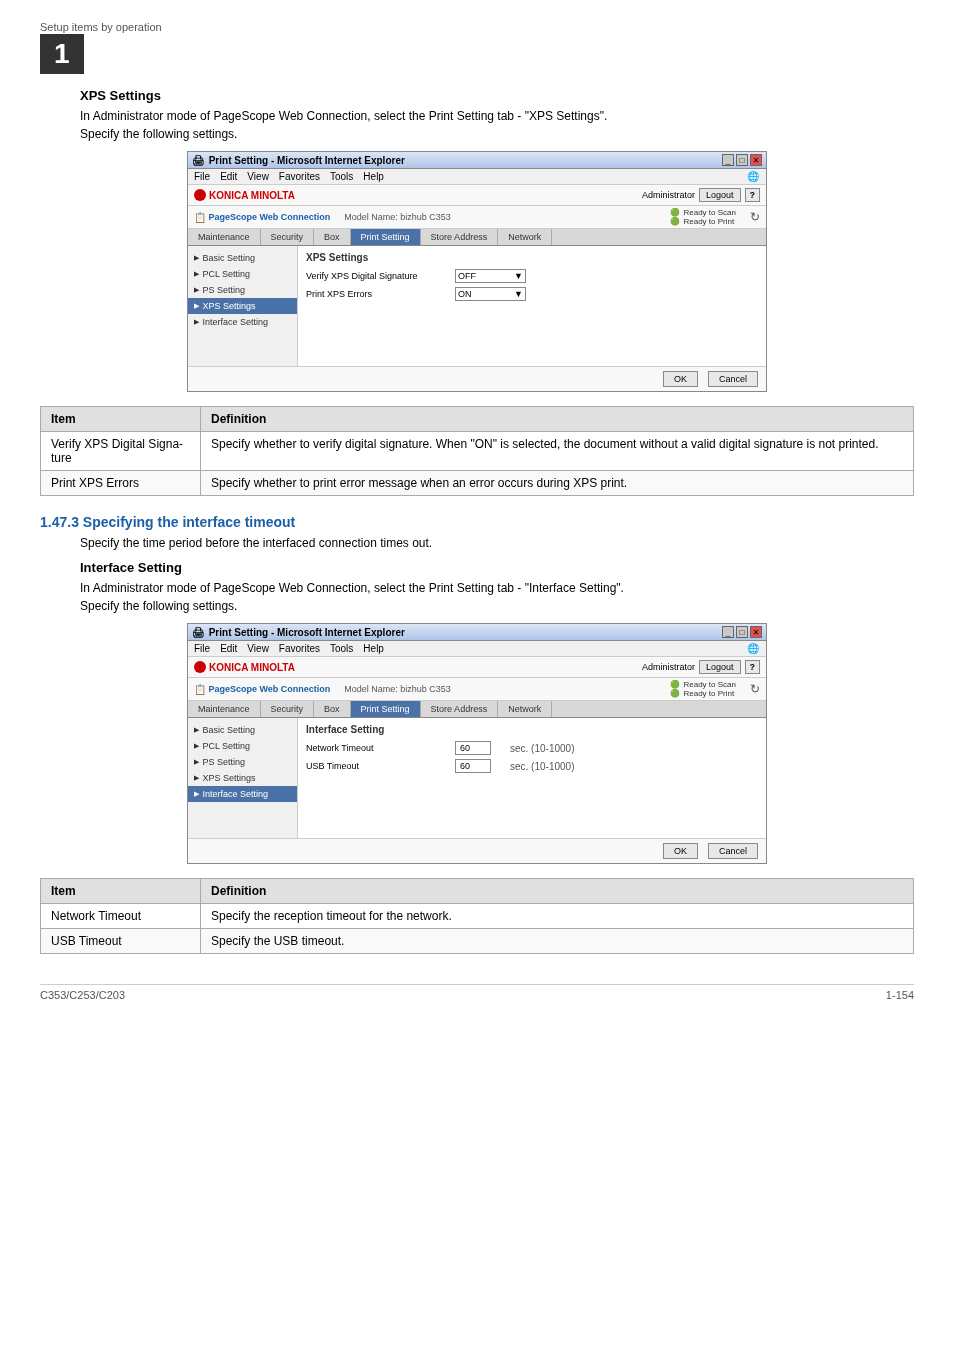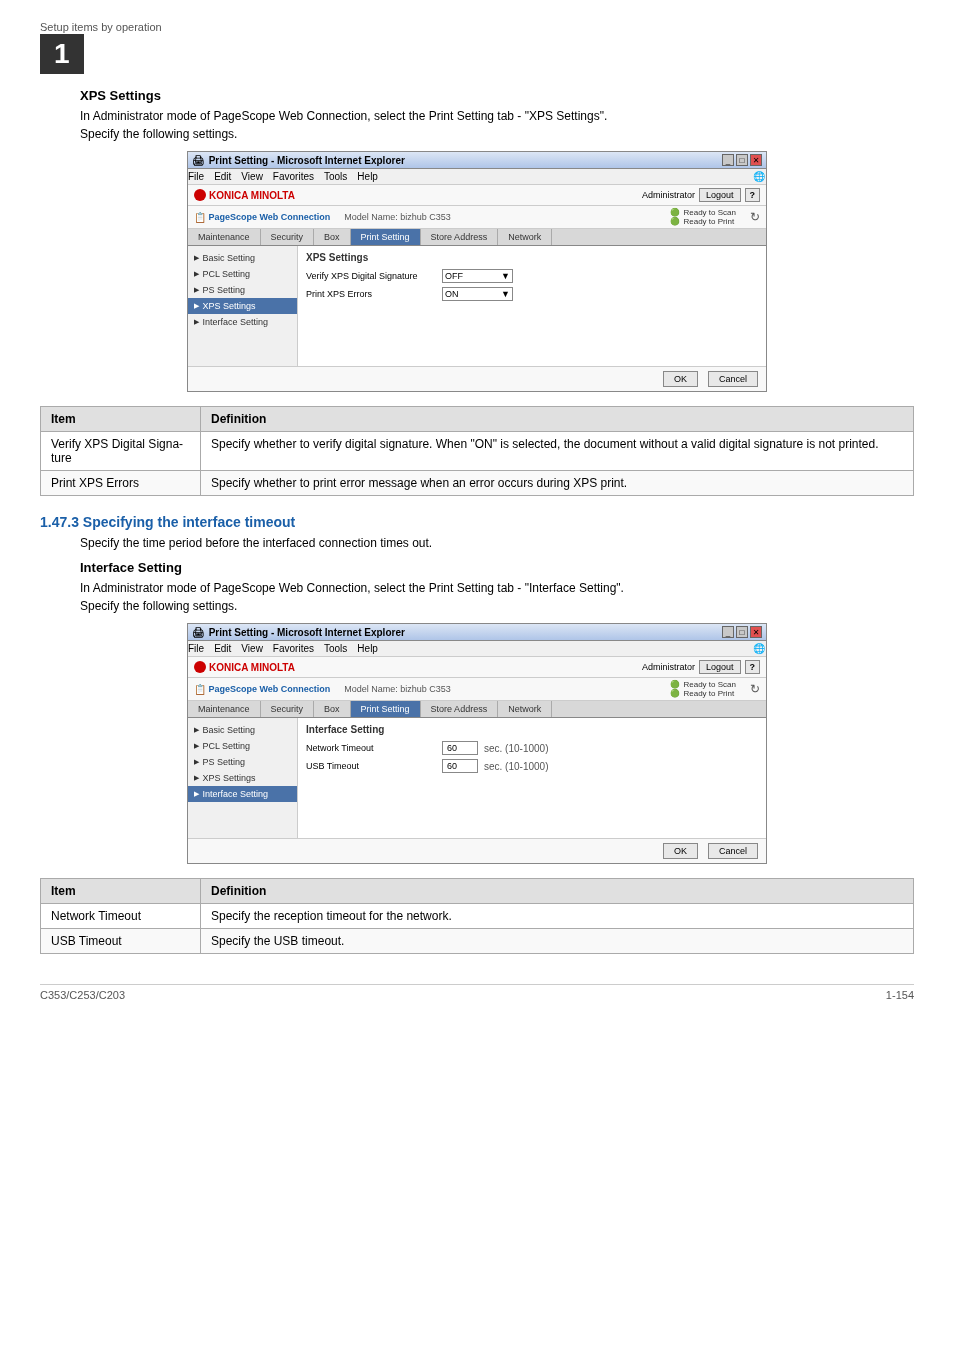--- a/index.html
+++ b/index.html
@@ -77,21 +77,21 @@
       background: #c8c8c8;
       font-size: 8px;
       text-align: center;
       line-height: 11px;
       cursor: pointer;
     }
     .browser-titlebar-icons .close-btn { background: #e05050; }
     .browser-menu {
       background: #f0f0f0;
       border-bottom: 1px solid #ccc;
-      padding: 2px 0;
+      padding: 2px 6px;
       display: flex;
       gap: 10px;
       font-size: 10px;
     }
     .browser-toolbar {
       background: #f8f8f8;
       border-bottom: 1px solid #ccc;
       padding: 3px 6px;
       display: flex;
       align-items: center;
@@ -189,21 +189,21 @@
     }
     .browser-main-title {
       font-size: 10px;
       font-weight: bold;
       margin-bottom: 6px;
       color: #333;
     }
     .form-row {
       display: flex;
       align-items: center;
-      gap: 6px;
+      gap: 19px;
       margin-bottom: 4px;
       font-size: 9px;
     }
     .form-row label { width: 130px; }
     .form-select {
       border: 1px solid #888;
       background: #fff;
       padding: 1px 2px;
       font-size: 9px;
       width: 71px;

